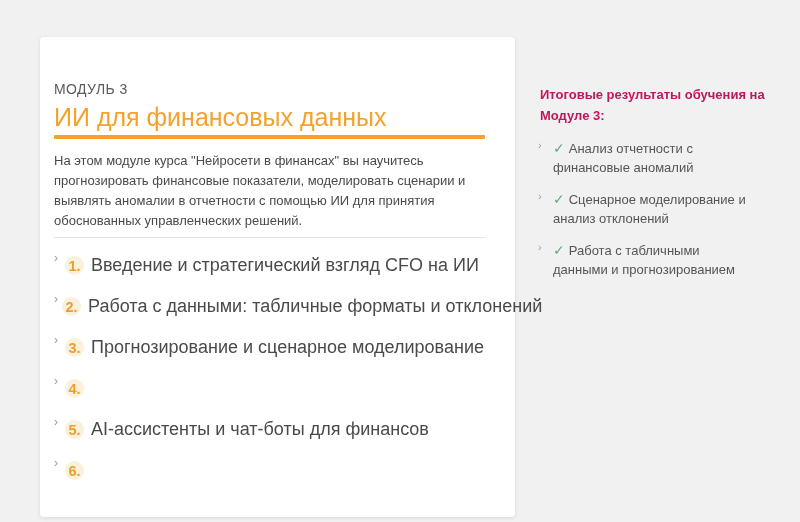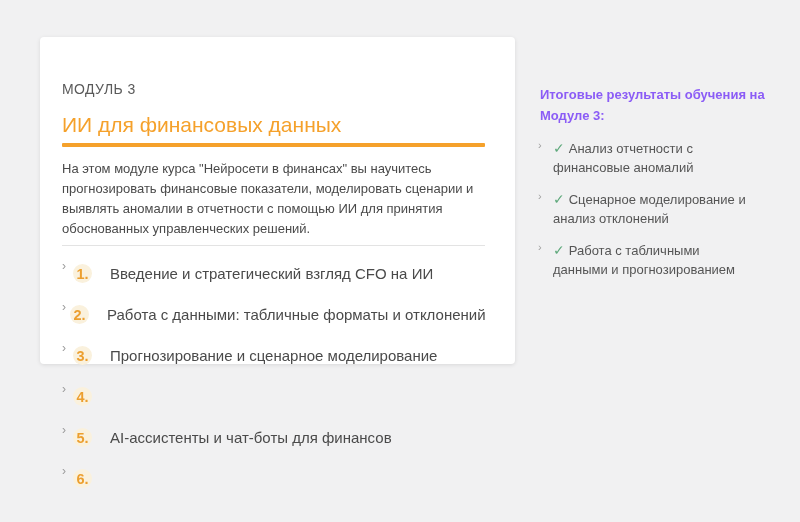--- a/index.html
+++ b/index.html
@@ -8,37 +8,37 @@
     background:#f1f1f2;
     font-family:"Liberation Sans", sans-serif;
     position:relative;
     overflow:hidden;
     color:#4a4a4a;
   }
 
   .card {
     position:absolute;
     left:40px; top:37px;
-    width:475px; height:327px;
+    width:475px; height:480px;
     background:#ffffff;
     border-radius:4px;
     box-shadow:0 1px 4px rgba(0,0,0,0.10);
-    padding:44px 30px 0 22px;
+    padding:44px 30px 0 14px;
   }
 
   .module-label {
     font-size:14px;
     color:#5a5a5a;
     letter-spacing:0.4px;
     line-height:16px;
   }
 
   .card-title {
-    margin-top:14px;
-    font-size:21px;
+    margin-top:6px;
+    font-size:25px;
     font-weight:400;
     color:#f5a12b;
     line-height:28px;
   }
 
   .title-bar {
     margin-top:4px;
     height:4px;
     width:100%;
     background:#f5a12b;
@@ -85,37 +85,37 @@
     font-weight:bold;
     font-size:14.5px;
     display:inline-flex;
     align-items:center;
     justify-content:center;
     flex:0 0 auto;
     overflow:visible;
   }
 
   .lesson-label {
-    margin-left:18px;
-    font-size:15px;
+    margin-left:7px;
+    font-size:18px;
     color:#4a4a4a;
     line-height:23px;
     white-space:nowrap;
   }
 
   .outcomes {
     position:absolute;
     left:540px; top:84px;
     width:240px;
   }
 
   .outcomes-heading {
     font-size:13px;
     font-weight:bold;
-    color:#8b5cf6;
+    color:#be185d;
     line-height:21px;
     width:235px;
   }
 
   .outcomes-list { margin-top:13px; width:212px; }
 
   .outcome-item {
     position:relative;
     padding-left:13px;
     font-size:13px;

